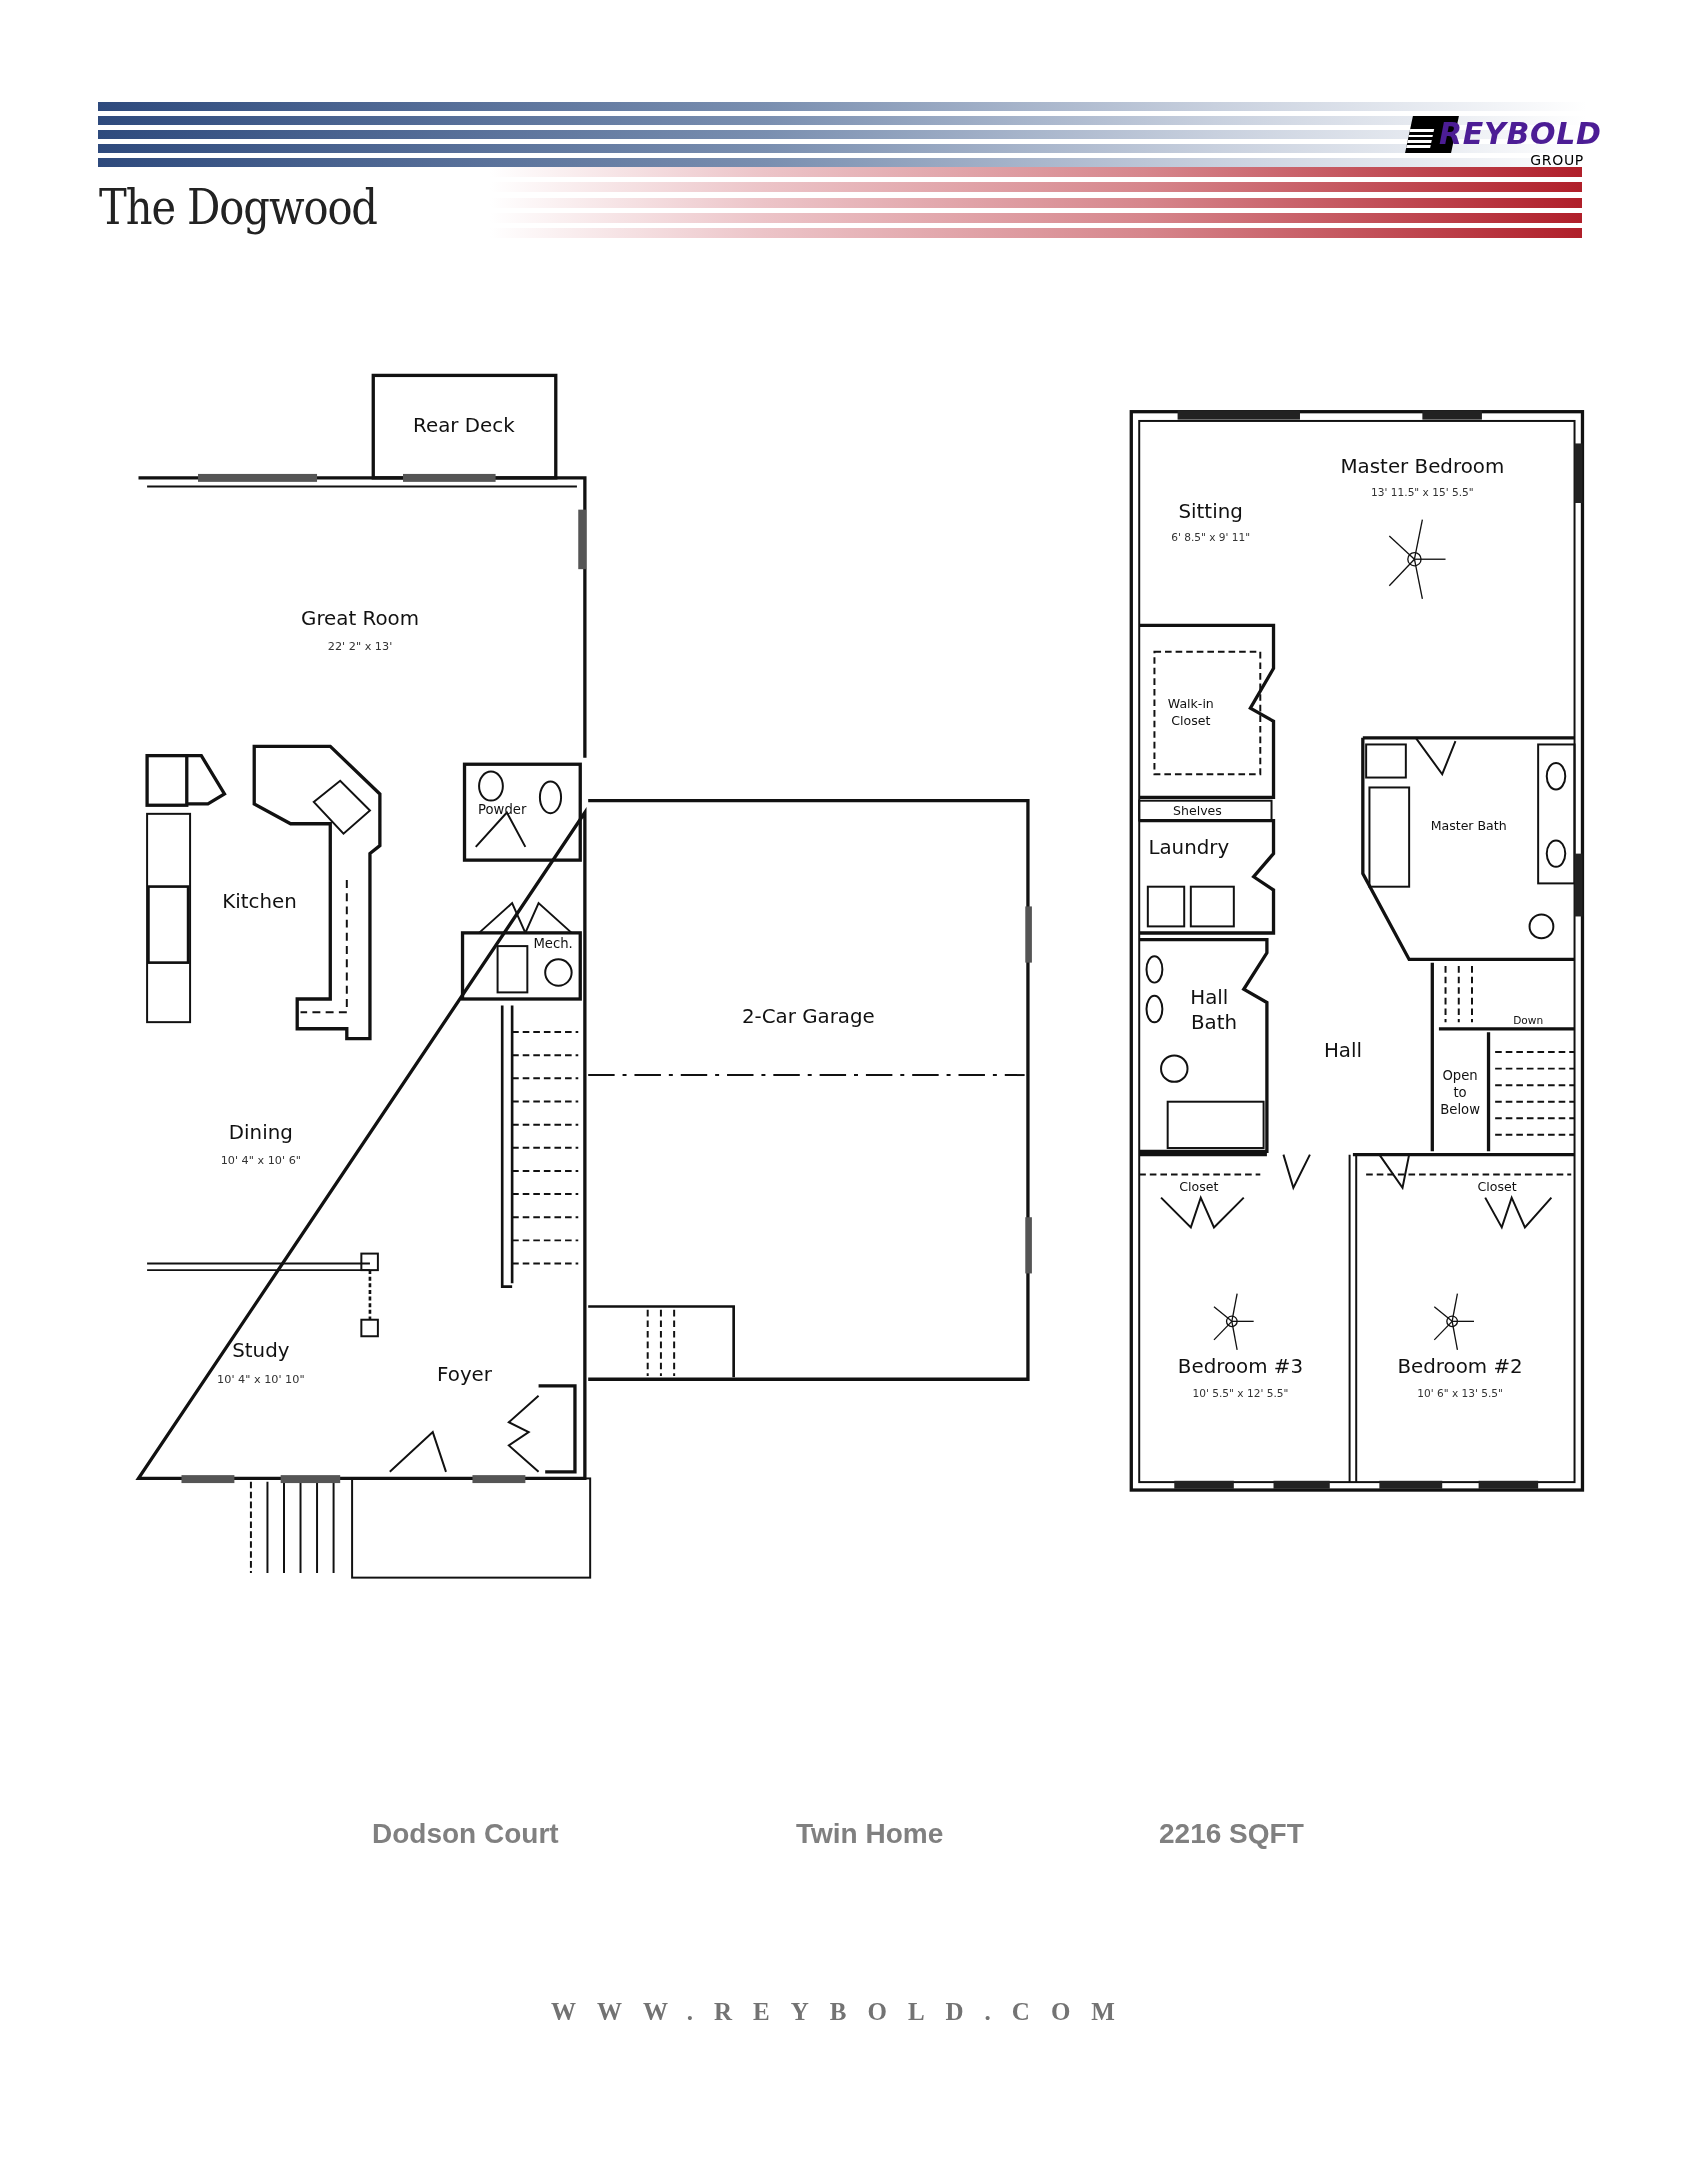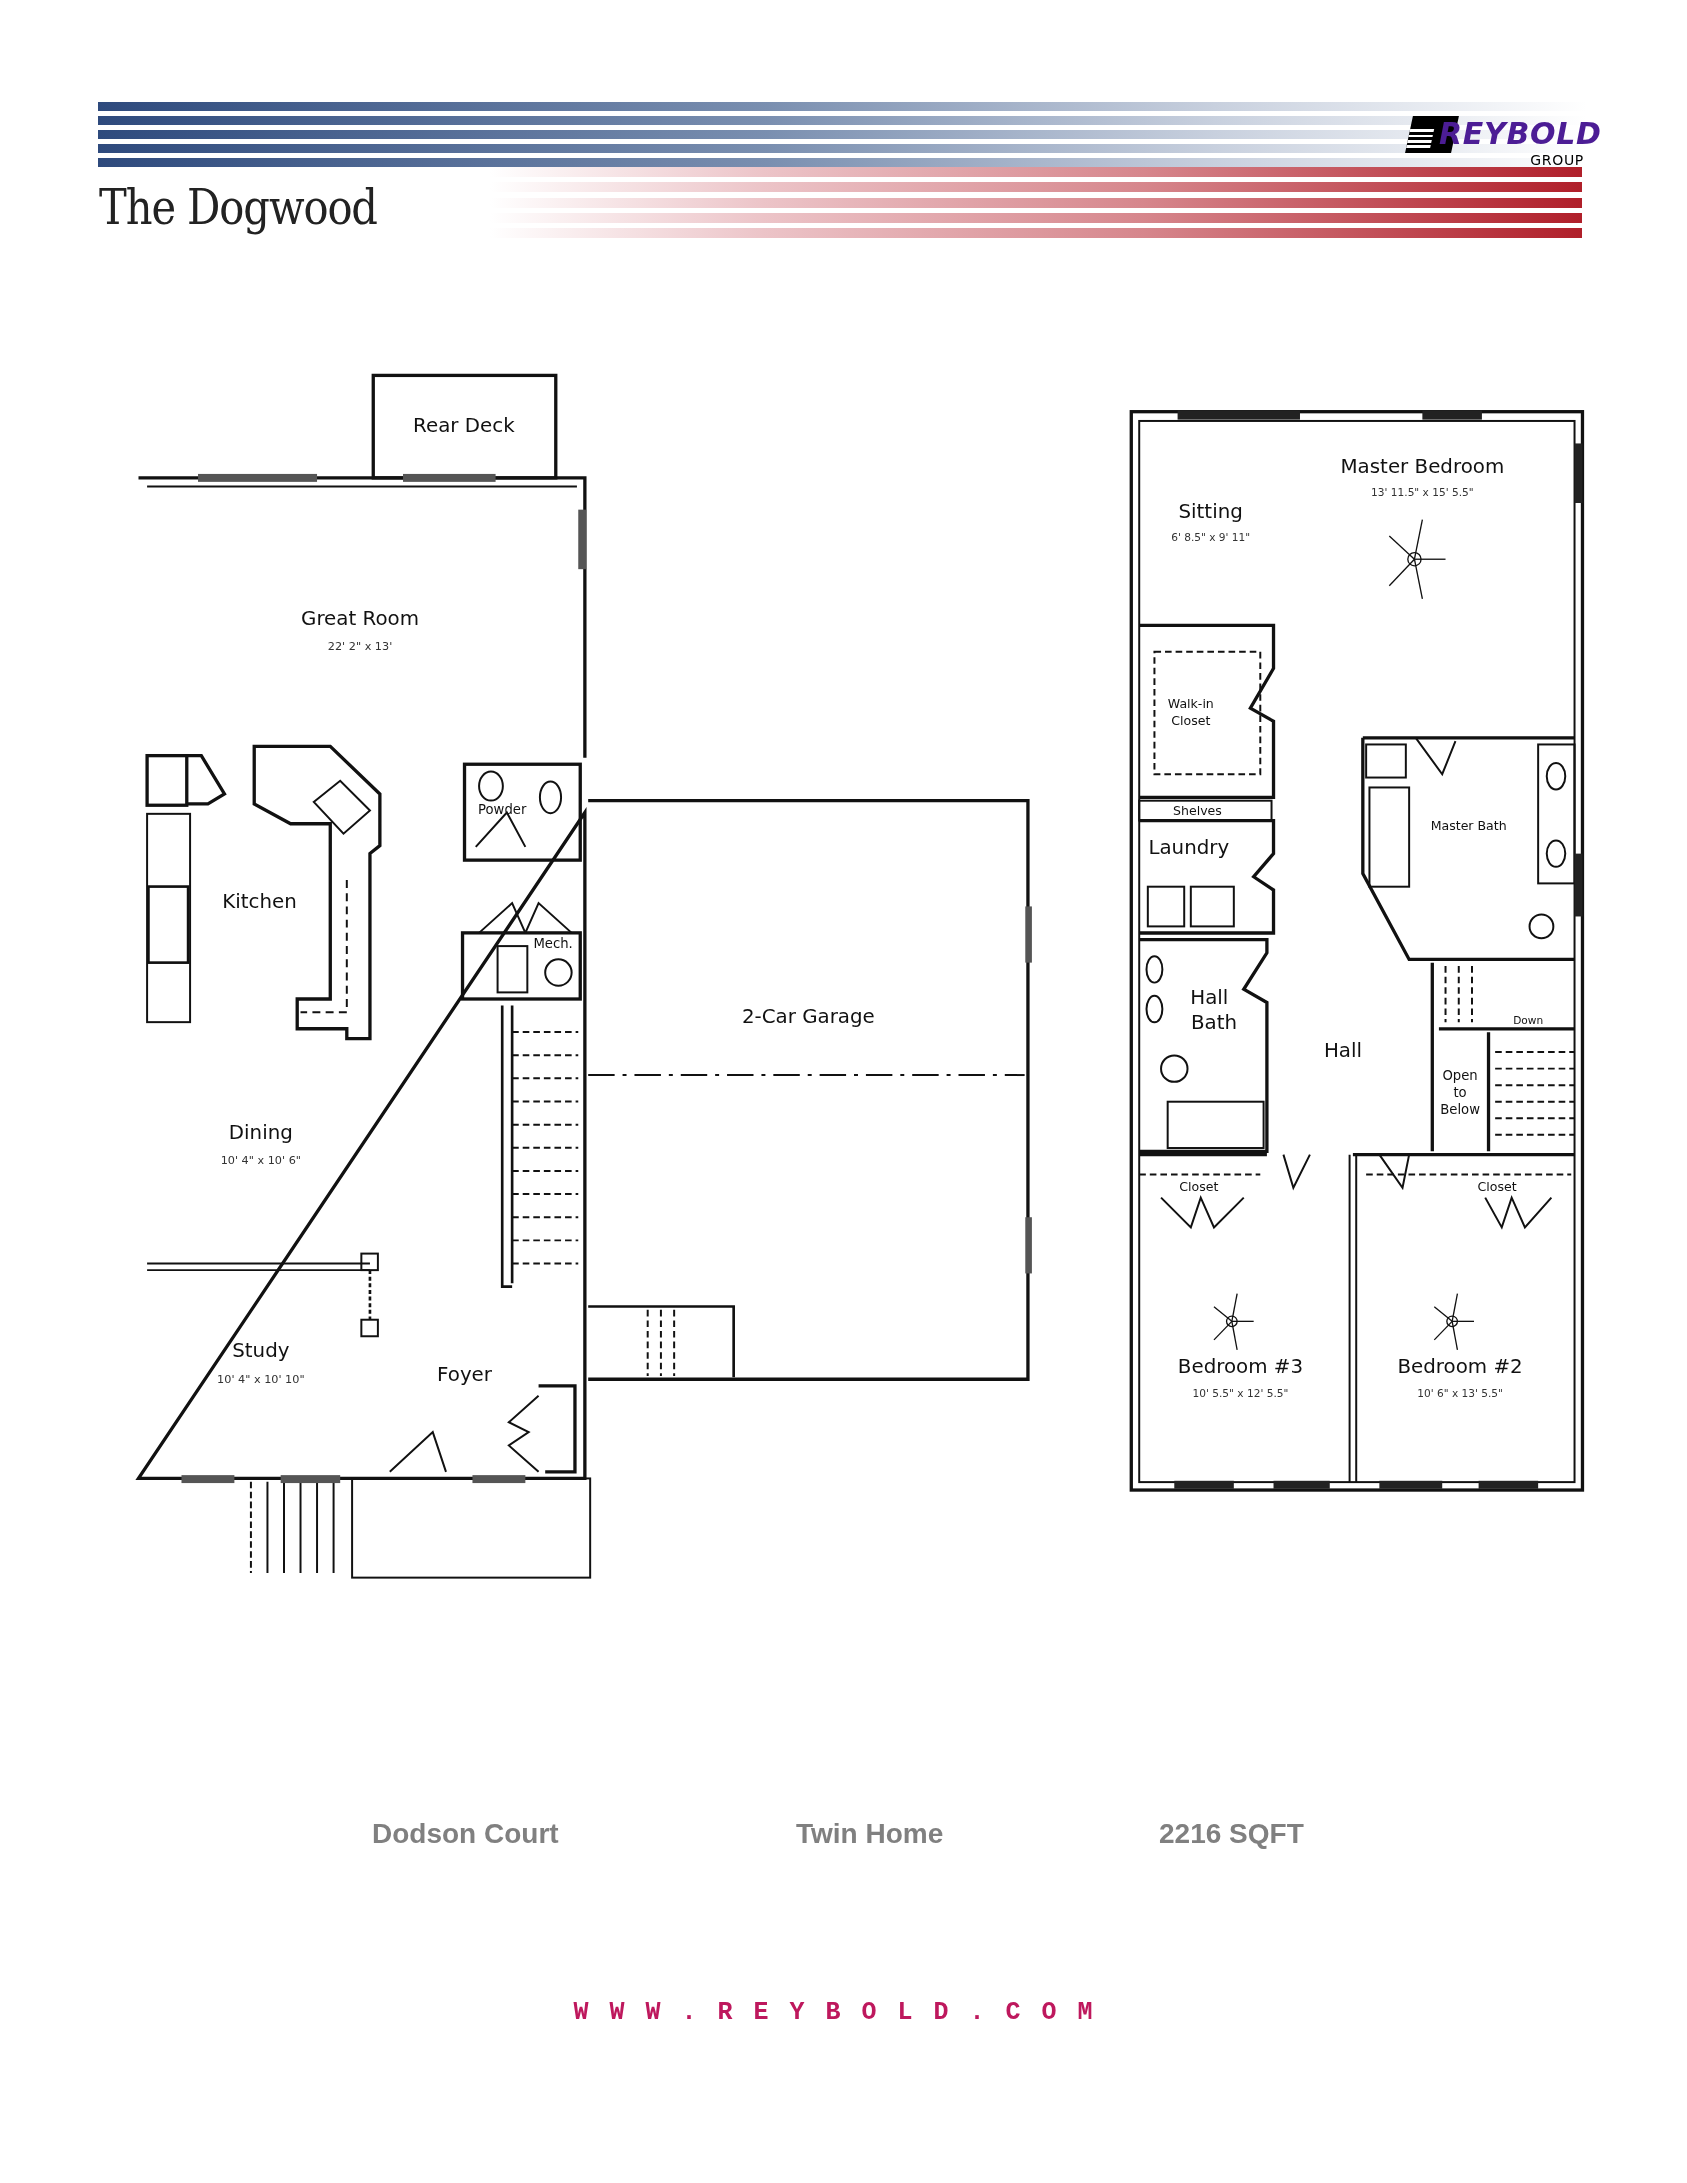--- a/index.html
+++ b/index.html
@@ -13,21 +13,21 @@
   .logo-mark { position: absolute; left: 0; top: 5.3px; width: 46px; height: 37px; background: #000; transform: skewX(-12deg); }
   .logo-mark i { position: absolute; left: 0; width: 24px; height: 2.6px; background: #fff; }
   .logo-text { position: absolute; left: 30px; top: 5.3px; font-family: "DejaVu Sans", sans-serif; font-weight: bold; font-style: italic; font-size: 30px; color: #4c1d95; letter-spacing: 0.7px; }
   .logo-sub { position: absolute; right: 4px; top: 41px; font-size: 14px; color: #000; letter-spacing: 0.7px; }
   .plan { position: absolute; padding-left: 36px; }
   .plan svg { display: block; }
   .rlabel { font-family: "DejaVu Sans", sans-serif; fill: #111; }
   .dim { font-family: "DejaVu Sans", sans-serif; fill: #333; }
   .footer-row { position: absolute; top: 1786px; left: 0; width: 1687px; height: 40px; margin-top: 32px; }
   .footer-item { position: absolute; font-family: "Liberation Sans", sans-serif; font-weight: bold; font-size: 28px; color: #808080; }
-  .website { position: absolute; top: 1998px; left: 0; width: 1687px; text-align: center; font-family: Liberation Mono, monospace; font-weight: bold; font-size: 25px; letter-spacing: 21px; color: #be185d; }
+  .website { position: absolute; top: 1998px; left: 0; width: 1687px; text-align: center; font-family: Liberation Serif, serif; font-weight: bold; font-size: 25px; letter-spacing: 21px; color: #737373; }
 </style>
 </head>
 <body>
 
 <div class="stripes-blue">
   <div class="stripe-b"></div>
     <div class="stripe-b"></div>
     <div class="stripe-b"></div>
     <div class="stripe-b"></div>
     <div class="stripe-b"></div>

